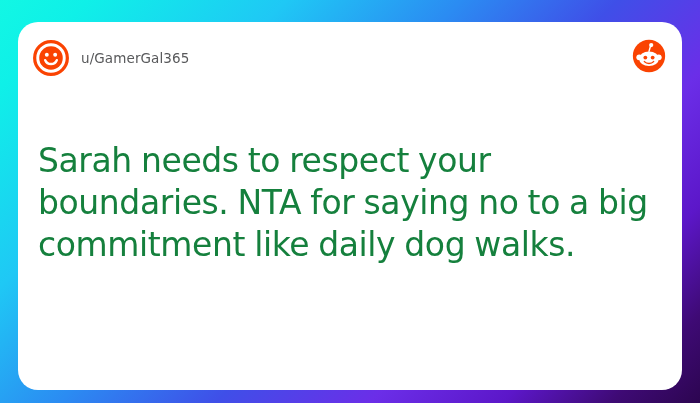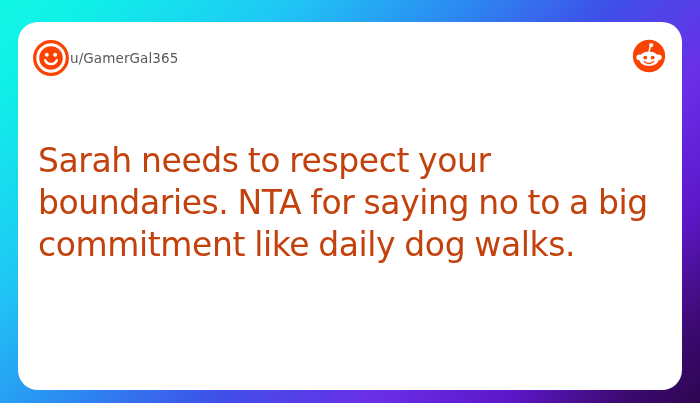--- a/index.html
+++ b/index.html
@@ -52,20 +52,21 @@
     width: 100%;
     height: 72px;
     display: flex;
     align-items: center;
   }
 
   .user-block {
     display: flex;
     align-items: center;
     margin-left: 14px;
+    gap: 11px;
   }
 
   .avatar {
     width: 38px;
     height: 38px;
     flex: 0 0 38px;
     display: block;
   }
 
   .username {
@@ -89,21 +90,21 @@
   .post-body {
     position: absolute;
     left: 20px;
     top: 118px;
     right: 22px;
     font-family: "DejaVu Sans", sans-serif;
     font-size: 33px;
     line-height: 42px;
     font-weight: 400;
     letter-spacing: -0.4px;
-    color: #c2410c;
+    color: #15803d;
     word-spacing: -1px;
   }
 </style>
 </head>
 <body>
 
 <div id="stage">
 
   <div id="card">
 

